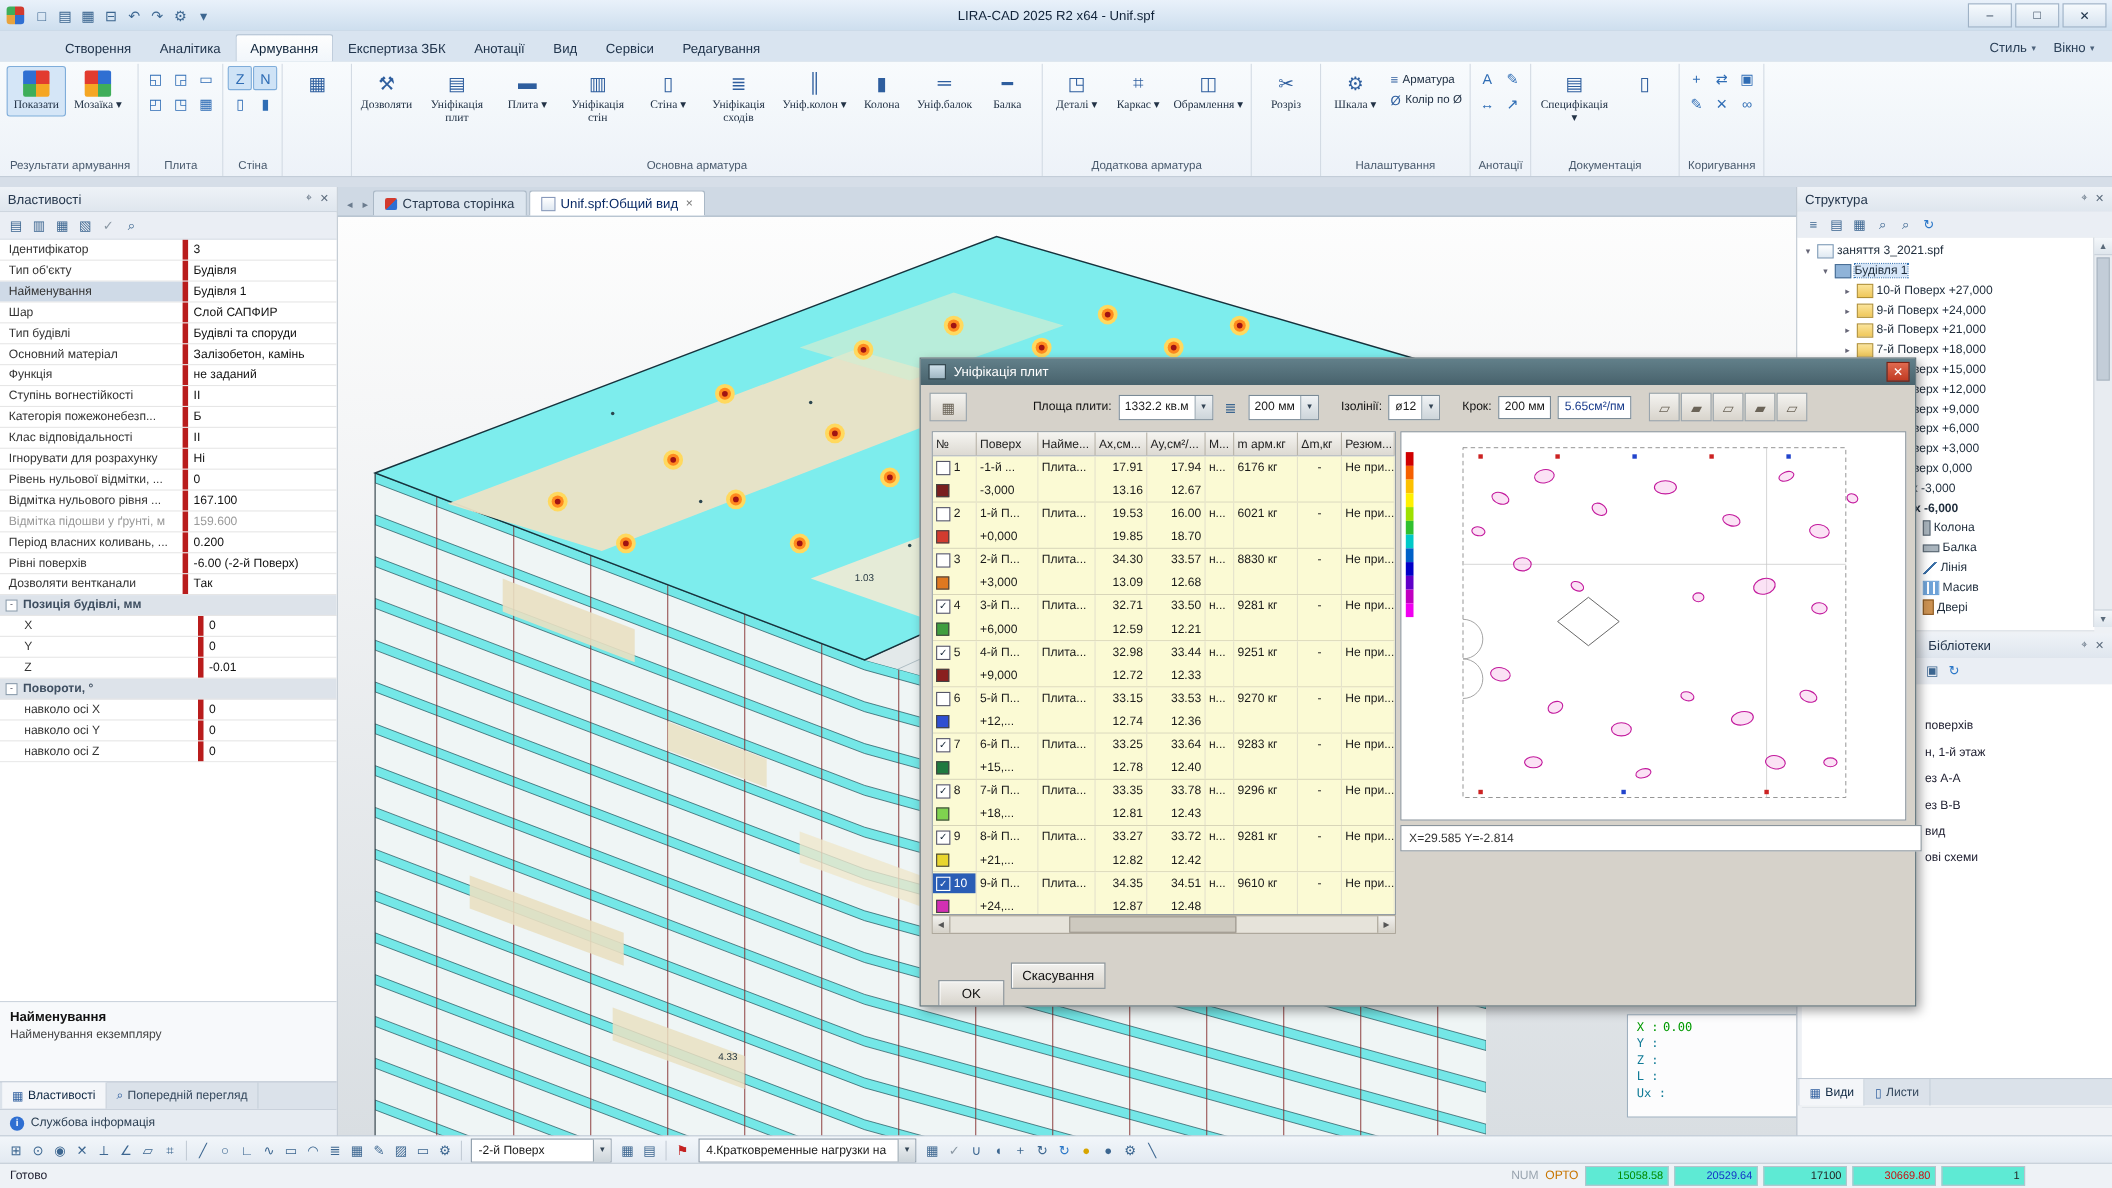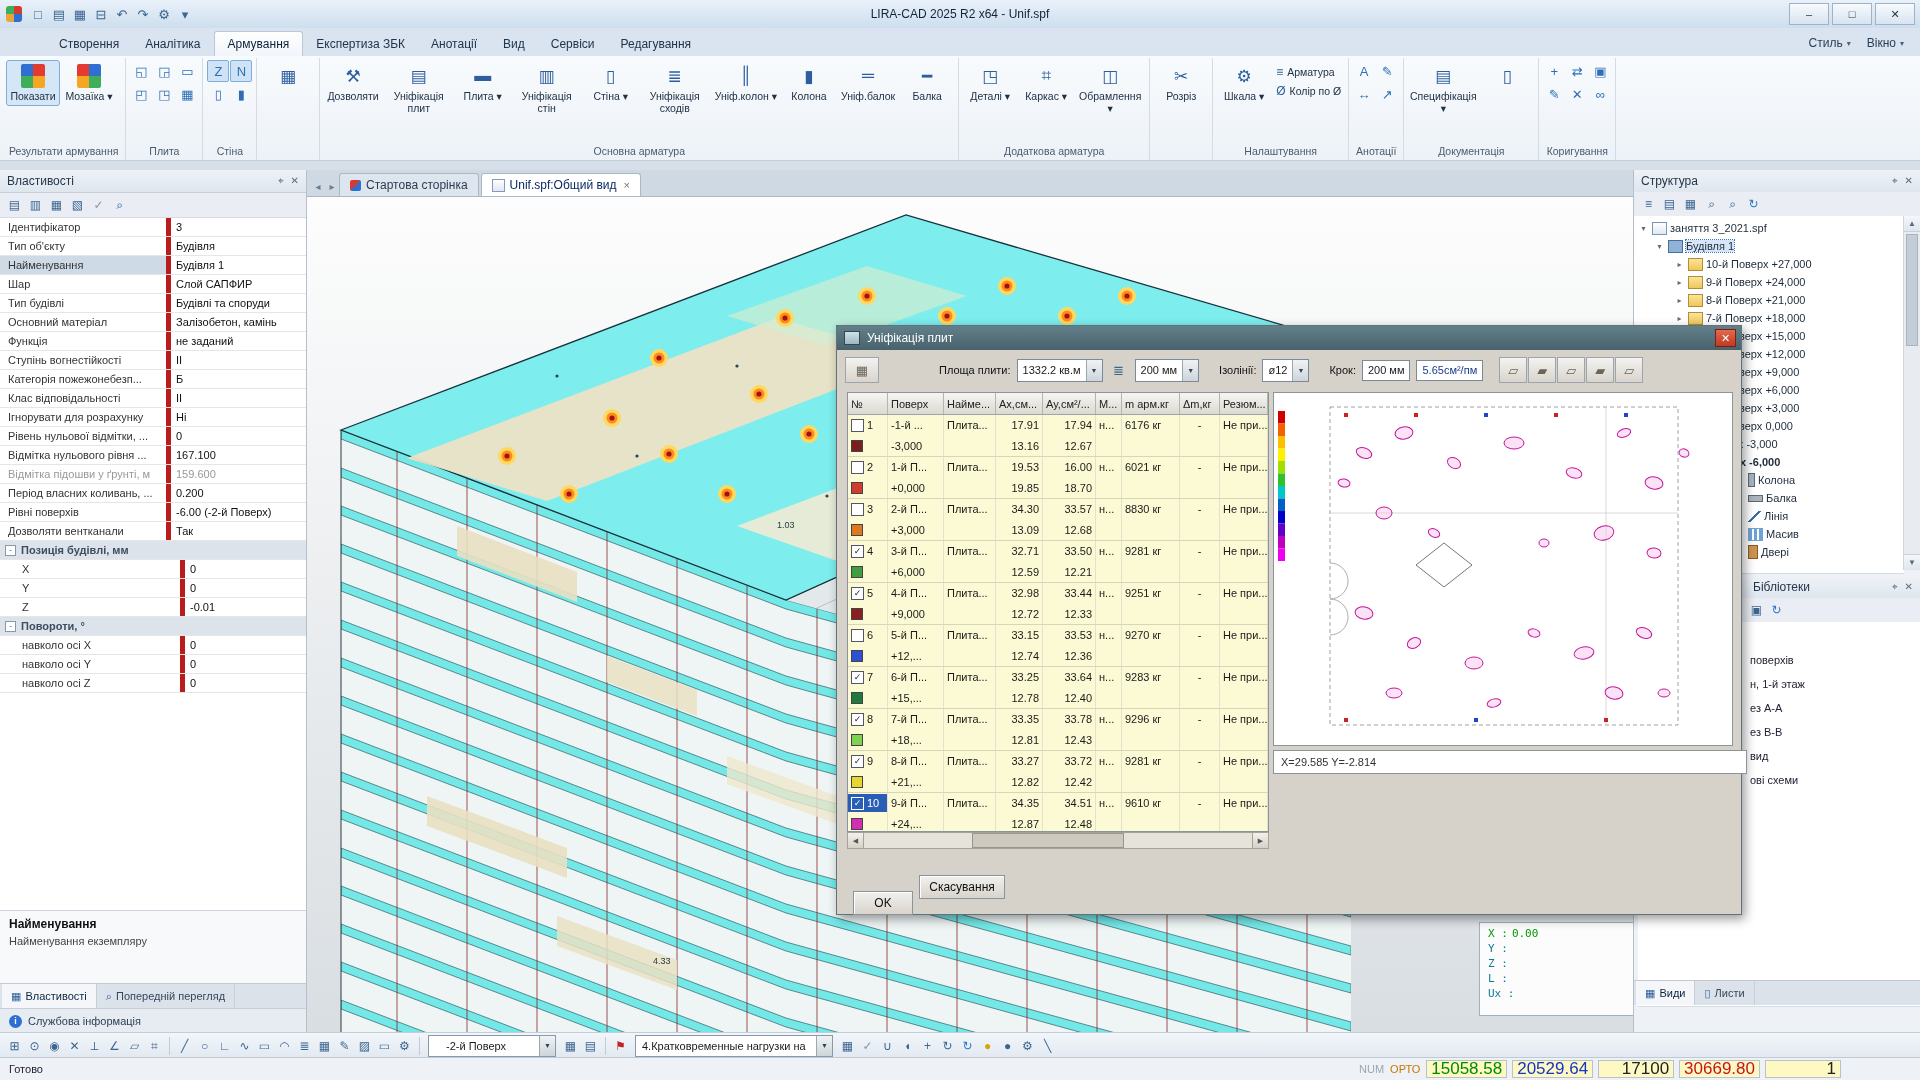--- a/index.html
+++ b/index.html
@@ -35,21 +35,21 @@
           border-bottom:1px solid #c3cdd8;display:flex;align-items:stretch;padding:2px 2px 0;z-index:5;overflow:hidden;}
   .rgroup{display:flex;flex-direction:column;border-right:1px solid #d3dbe4;padding:2px 4px 0;flex:none;}
   .rg-body{flex:1;display:flex;align-items:flex-start;gap:2px;}
   .rg-cap{height:15px;font-size:10.5px;color:#4a5b6e;text-align:center;white-space:nowrap;padding:0 3px;}
   .rbtn{min-width:48px;max-width:64px;display:flex;flex-direction:column;align-items:center;gap:2px;
         padding:3px 2px;border:1px solid transparent;border-radius:3px;}
   .rbtn.active{background:#d5e6f7;border-color:#7fadda;}
   .ric{width:24px;height:24px;display:flex;align-items:center;justify-content:center;font-size:17px;color:#2e5e9e;flex:none;}
   .ric.mosaic{background:conic-gradient(#e23b2f 0 25%,#f5a623 0 50%,#3fae5a 0 75%,#2f6fd2 0);border-radius:2px;font-size:0;}
   .ric.mosaic2{background:conic-gradient(#2f6fd2 0 25%,#3fae5a 0 50%,#f5a623 0 75%,#e23b2f 0);border-radius:2px;font-size:0;}
-  .rlbl{font-size:10.5px;line-height:1.15;text-align:center;color:#223246;}
+  .rlbl{font-size:10.5px;line-height:1.15;text-align:center;color:#223246;font-family:Liberation Serif, serif;}
   .icgrid{display:grid;grid-template-columns:repeat(3,22px);grid-auto-rows:22px;gap:1px;}
   .icgrid.c2{grid-template-columns:repeat(2,22px);}
   .icell{display:flex;align-items:center;justify-content:center;border:1px solid transparent;border-radius:2px;
          color:#2f6db5;font-size:13px;}
   .icell.pressed{background:#cfe3f6;border-color:#7fadda;}
   .substack{display:flex;flex-direction:column;gap:3px;padding-top:4px;}
   .schip{display:flex;align-items:center;gap:4px;font-size:10.5px;color:#223246;padding:1px 3px;white-space:nowrap;}
   .schip .sic{font-size:12px;color:#2e5e9e;}
 
   
@@ -187,21 +187,21 @@
   
   .btoolbar{position:absolute;left:0;right:0;bottom:22px;height:25px;background:linear-gradient(#f2f6fa,#e2e9f1);
             border-top:1px solid #c3cdd8;display:flex;align-items:center;gap:2px;padding:0 5px;z-index:5;}
   .ticons{display:inline-flex;gap:1px;align-items:center;}
   .btoolbar .tbi{width:19px;height:19px;font-size:12px;}
   .bsel{display:flex;align-items:stretch;height:20px;background:#fff;border:1px solid #8a99a8;font-size:11px;margin:0 3px;}
   .bsel .cv{padding:0 6px;white-space:nowrap;display:flex;align-items:center;}
   .statusbar{position:absolute;left:0;right:0;bottom:0;height:22px;background:#eef2f6;border-top:1px solid #c0cad4;
              display:flex;align-items:center;font-size:11px;color:#223;padding:0 9px;gap:8px;z-index:5;}
   .st-right{margin-left:auto;display:flex;gap:6px;align-items:center;margin-right:70px;}
-  .stbox{min-width:66px;height:16px;background:#fef9c3;border:1px solid #b8c2cc;font-size:17px;display:flex;
+  .stbox{min-width:66px;height:16px;background:#5eead4;border:1px solid #b8c2cc;font-size:10px;display:flex;
          align-items:center;justify-content:flex-end;padding:0 4px;}
   .numlbl{color:#9aa5b0;}
   .ortolbl{color:#c77500;}
 
   [data-name="flag-icon"]{color:#c42222;}
   [data-name$="bulb-icon"]{color:#d8a500;}
   [data-name="refresh-icon"]{color:#2b77c8;}
   [data-name="check-icon"]{color:#8b98a4;}
 </style>
 </head>
@@ -1536,21 +1536,21 @@
         <span class="tbi" data-name="arc-icon">◠</span>
         <span class="tbi" data-name="layers-icon">≣</span>
         <span class="tbi" data-name="grid-icon">▦</span>
         <span class="tbi" data-name="pencil-icon">✎</span>
         <span class="tbi" data-name="hatch-icon">▨</span>
         <span class="tbi" data-name="rect2-icon">▭</span>
         <span class="tbi" data-name="gear-icon">⚙</span>
       </span>
     <span class="vsep"></span>
     <div class="bsel" data-name="floor-select" style="width:126px;">
-      <span class="cv" style="flex:1;margin-left:11px;">-2-й Поверх</span>
+      <span class="cv" style="flex:1;">-2-й Поверх</span>
         <span class="cbx">▼</span>
     </div>
     <span class="ticons" id="bt-post">
         <span class="tbi" data-name="grid-icon">▦</span>
         <span class="tbi" data-name="list-icon">▤</span>
       </span>
     <span class="vsep"></span>
     <span class="ticons" id="bt-flag">
         <span class="tbi" data-name="flag-icon">⚑</span>
       </span>

